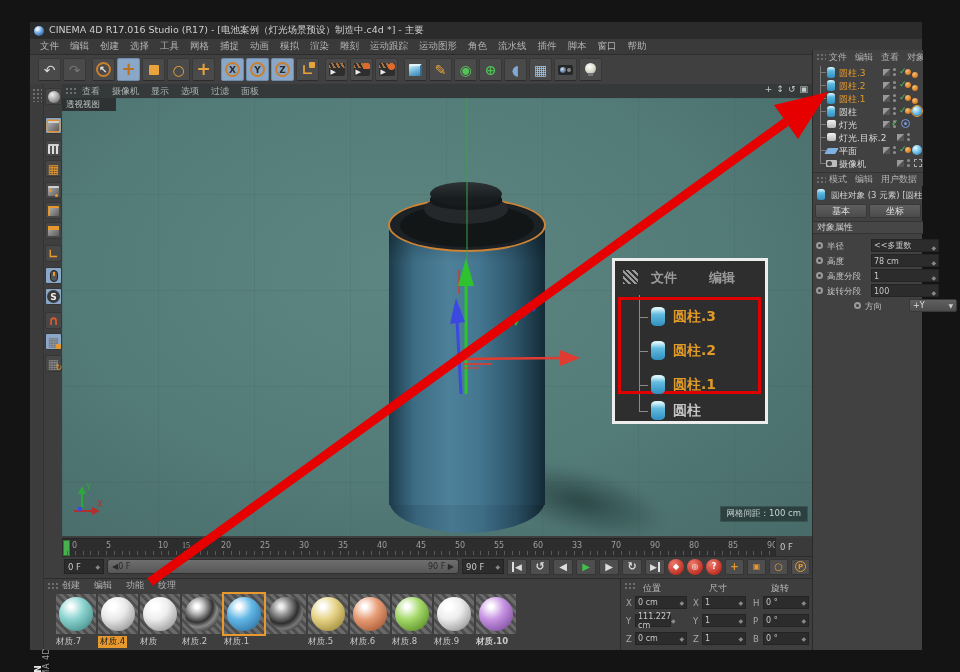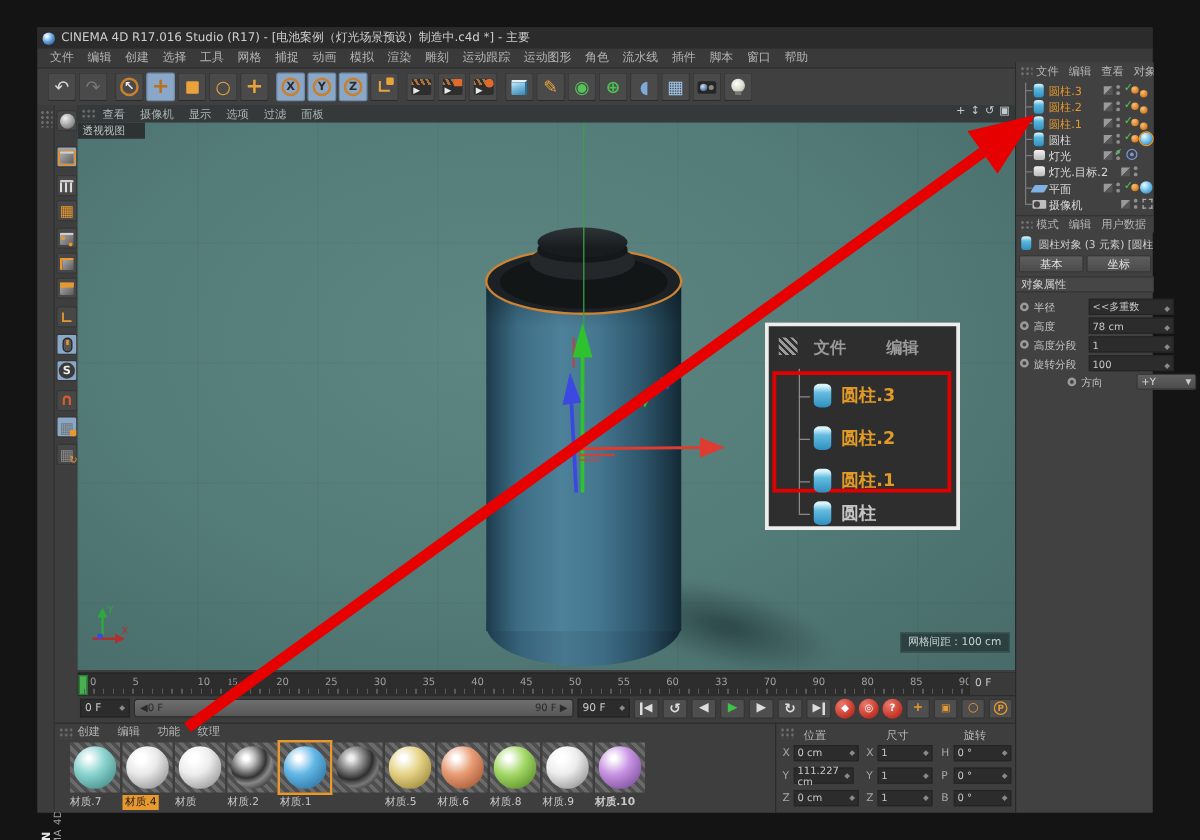--- a/index.html
+++ b/index.html
@@ -583,21 +583,21 @@
     <span class="hd" style="left:22px;">位置</span>
     <span class="hd" style="left:88px;">尺寸</span>
     <span class="hd" style="left:150px;">旋转</span>
 
     <span class="lb" style="left:5px;top:19px;">X</span>
     <div class="cfld" style="left:14px;top:17px;width:52px;">
           <span>0 cm</span>
           <span class="sp">◆</span>
         </div>
     <span class="lb" style="left:5px;top:37px;">Y</span>
-    <div class="cfld" style="left:14px;top:35px;width:48px;">
+    <div class="cfld" style="left:14px;top:35px;width:36px;">
           <span>111.227 cm</span>
           <span class="sp">◆</span>
         </div>
     <span class="lb" style="left:5px;top:55px;">Z</span>
     <div class="cfld" style="left:14px;top:53px;width:52px;">
           <span>0 cm</span>
           <span class="sp">◆</span>
         </div>
 
     <span class="lb" style="left:72px;top:19px;">X</span>

